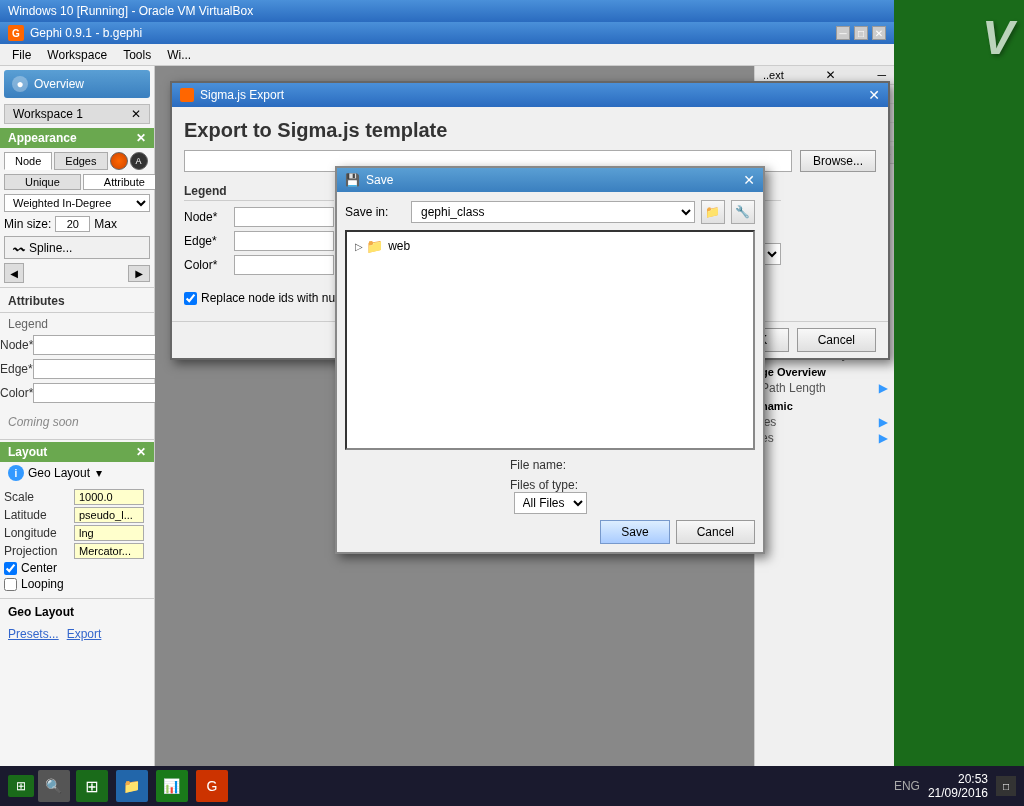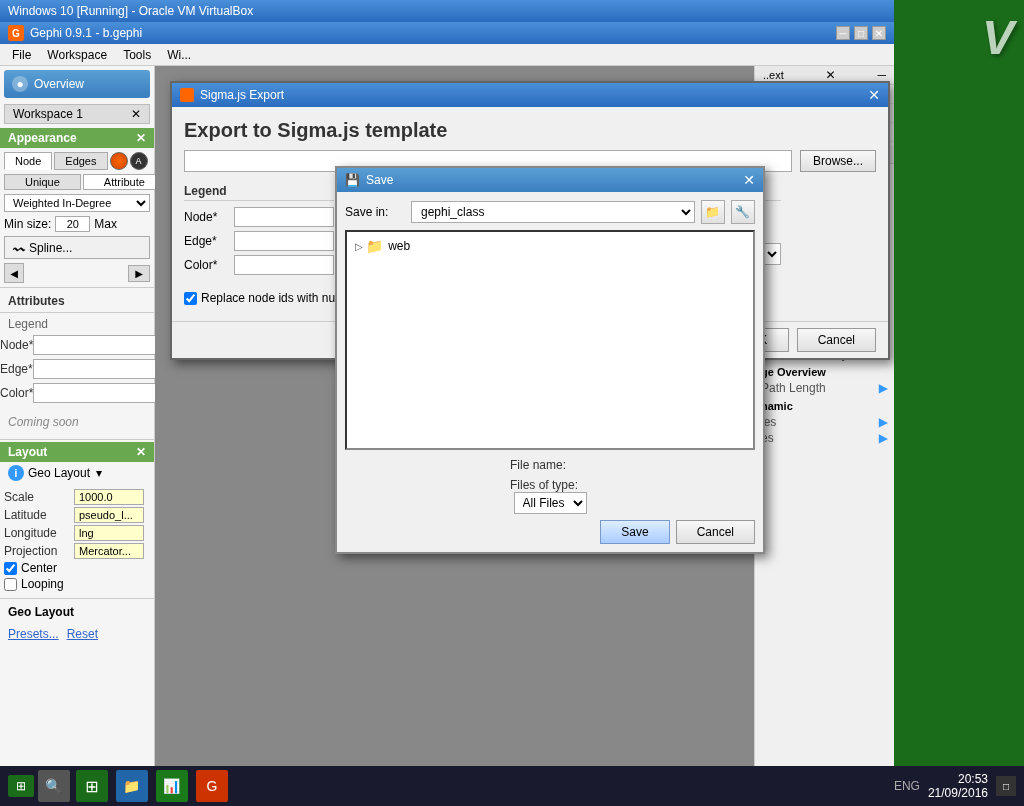--- a/index.html
+++ b/index.html
@@ -594,21 +594,21 @@
           <span>Looping</span>
         </div>
       </div>
 
       <div class="divider"></div>
 
       <div style="padding:4px 8px;font-size:12px;font-weight:bold;">Geo Layout</div>
 
       <div class="presets-row">
         <span class="presets-link">Presets...</span>
-        <span class="presets-link">Reset</span>
+        <span class="presets-link">Export</span>
       </div>
     </div>
 
     <div class="center-area">
 
       <div class="export-dialog">
         <div class="dialog-title-bar">
           <div style="display:flex;align-items:center;gap:6px;">
             <div style="width:14px;height:14px;background:#ff6600;border-radius:2px;"></div>
             <span>Sigma.js Export</span>

